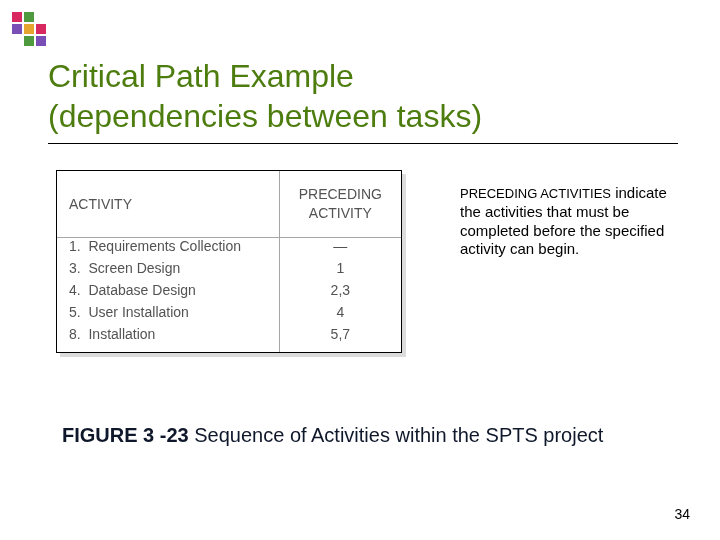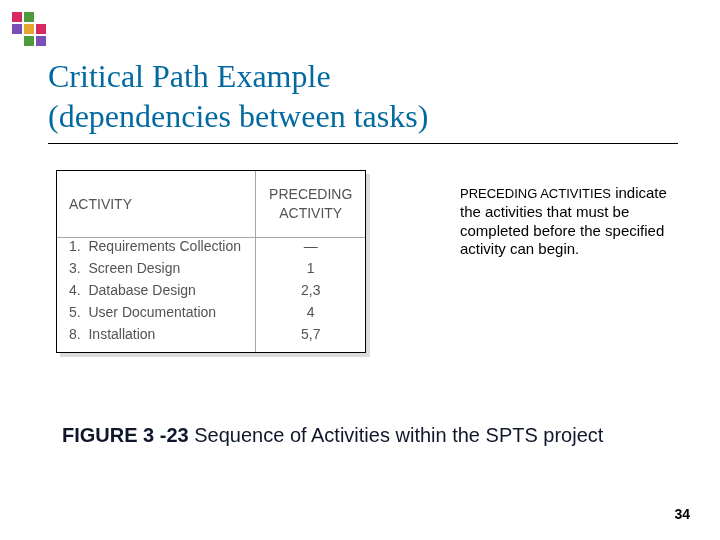--- a/index.html
+++ b/index.html
@@ -23,36 +23,35 @@
       width: 10px;
       height: 10px;
     }
     .title {
       position: absolute;
       top: 56px;
       left: 48px;
       font-size: 32px;
       font-weight: normal;
       line-height: 1.25;
-      color: #0369a1;
-      font-family: Liberation Serif, serif;
+      color: #4d7c0f;
     }
     .underline {
       position: absolute;
       top: 143px;
       left: 48px;
       right: 42px;
       height: 1px;
       background: #000;
     }
     .table-wrap {
       position: absolute;
       top: 170px;
       left: 56px;
-      width: 310px;
+      width: 346px;
     }
     .table-shadow {
       position: absolute;
       top: 4px;
       left: 4px;
       right: -4px;
       bottom: -4px;
       background: #dcdcdc;
     }
     .table-box {
@@ -107,21 +106,21 @@
       left: 62px;
       font-size: 20px;
       color: #0f172a;
     }
     .caption b { font-weight: bold; }
     .pagenum {
       position: absolute;
       bottom: 18px;
       right: 30px;
       font-size: 14px;
-      font-weight: bold;
+      font-weight: normal;
       color: #000;
     }
   </style>
 </head>
 <body>
 
 <div class="logo">
   <div class="logo-cell" style="left:0;top:0;background:#d7295f"></div>
   <div class="logo-cell" style="left:12px;top:0;background:#4f9a3f"></div>
   <div class="logo-cell" style="left:0;top:12px;background:#7a4fb5"></div>
@@ -154,21 +153,21 @@
           </tr>
         <tr>
             <td><span>3.</span>&nbsp;&nbsp;<span>Screen Design</span></td>
             <td>1</td>
           </tr>
         <tr>
             <td><span>4.</span>&nbsp;&nbsp;<span>Database Design</span></td>
             <td>2,3</td>
           </tr>
         <tr>
-            <td><span>5.</span>&nbsp;&nbsp;<span>User Documentation</span></td>
+            <td><span>5.</span>&nbsp;&nbsp;<span>User Installation</span></td>
             <td>4</td>
           </tr>
         <tr>
             <td><span>8.</span>&nbsp;&nbsp;<span>Installation</span></td>
             <td>5,7</td>
           </tr>
       </tbody>
     </table>
   </div>
 </div>

